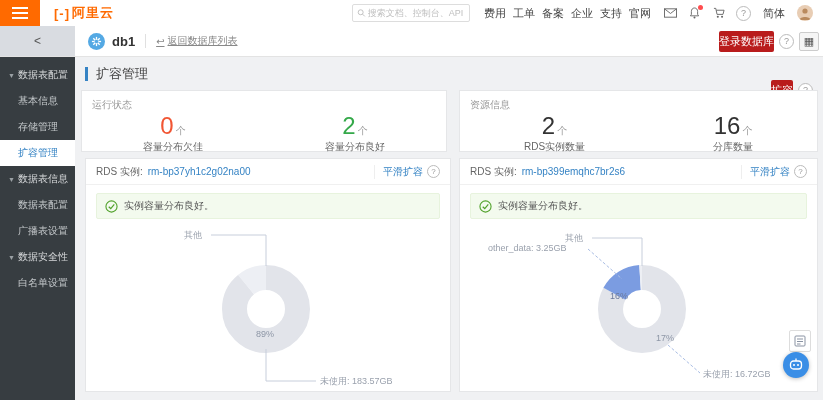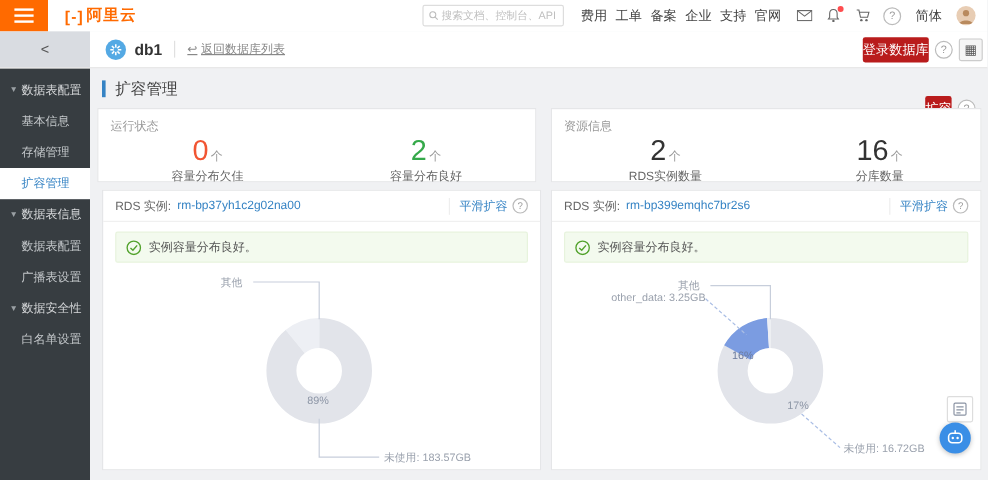--- a/index.html
+++ b/index.html
@@ -258,21 +258,21 @@
         <g>
             <circle cx="182" cy="88" r="31.5" fill="none" stroke="#e2e4ea" stroke-width="25" stroke-dasharray="164.27387985621027 197.92033717615698" transform="rotate(-90 182 88)"></circle>
             <circle cx="182" cy="88" r="31.5" fill="none" stroke="#7b9ce1" stroke-width="25" stroke-dasharray="31.667253948185117 197.92033717615698" transform="rotate(208.8 182 88)"></circle>
             <circle cx="182" cy="88" r="31.5" fill="none" stroke="#edeff4" stroke-width="25" stroke-dasharray="1.9792033717615698 197.92033717615698" transform="rotate(266.40000000000003 182 88)"></circle>
           </g>
         <polyline points="132,17 182,17 182,45" fill="none" stroke="#c7cedb" stroke-width="1"></polyline>
         <polyline points="128,28 162,58" fill="none" stroke="#a9bde4" stroke-width="1" stroke-dasharray="3 2"></polyline>
         <polyline points="208,124 240,152" fill="none" stroke="#a9bde4" stroke-width="1" stroke-dasharray="3 2"></polyline>
       </svg>
       <div class="clabel" style="left:105px;top:11px;">其他</div>
-      <div class="clabel" style="left:28px;top:22px;width:100px;text-align:right;">other_data: 3.25GB</div>
+      <div class="clabel" style="left:28px;top:22px;width:100px;text-align:left;">other_data: 3.25GB</div>
       <div class="pct" style="left:150px;top:50px;color:#6b7a9c;margin-top:20px;">16%</div>
       <div class="pct" style="left:196px;top:112px;">17%</div>
       <div class="clabel" style="left:243px;top:147px;">未使用: 16.72GB</div>
     </div>
   </div>
 </div>
 
 <div class="float-feedback">
   <svg width="12" height="12" viewBox="0 0 12 12">
       <rect x="1" y="1" width="10" height="10" rx="1" fill="none" stroke="#8a93a3"></rect>

